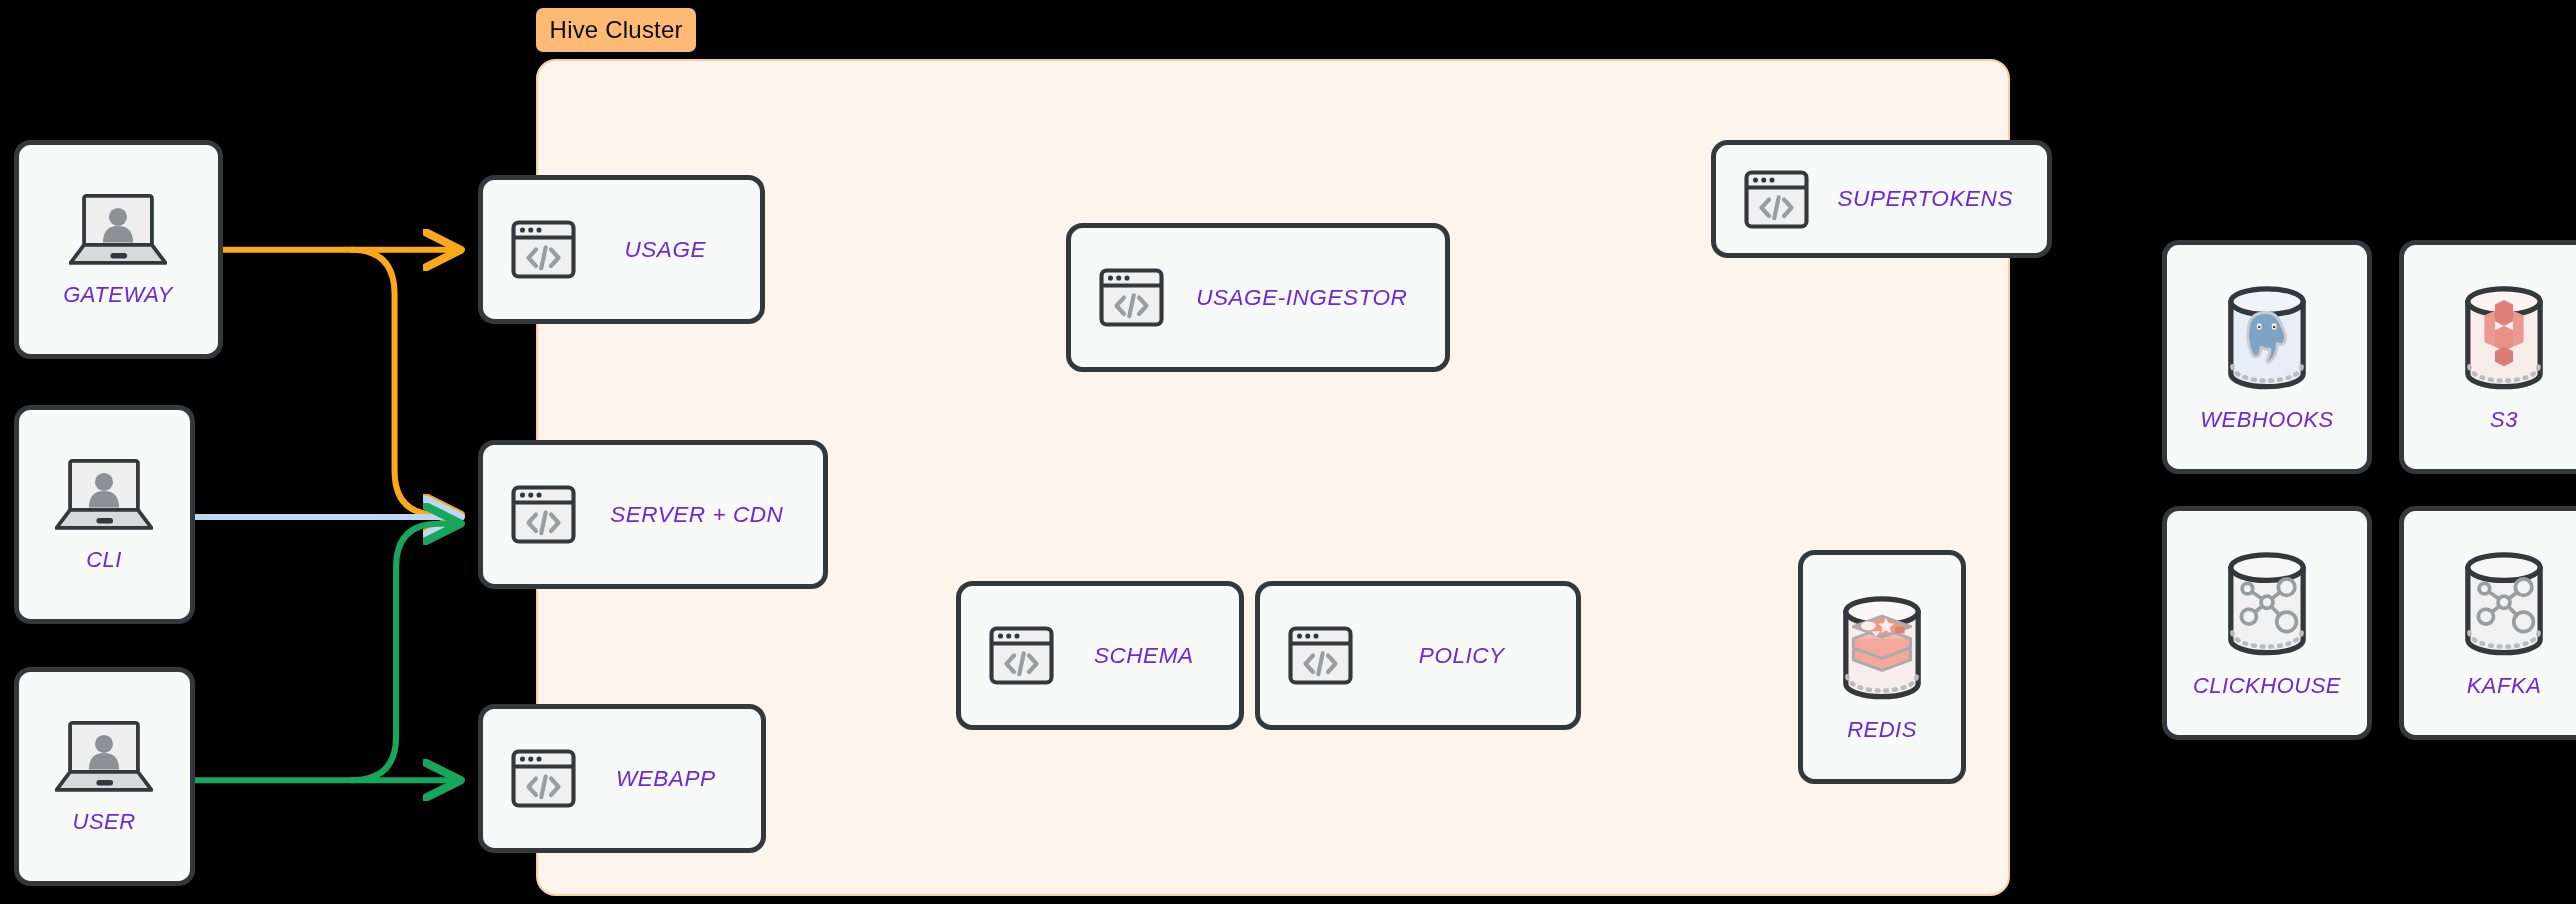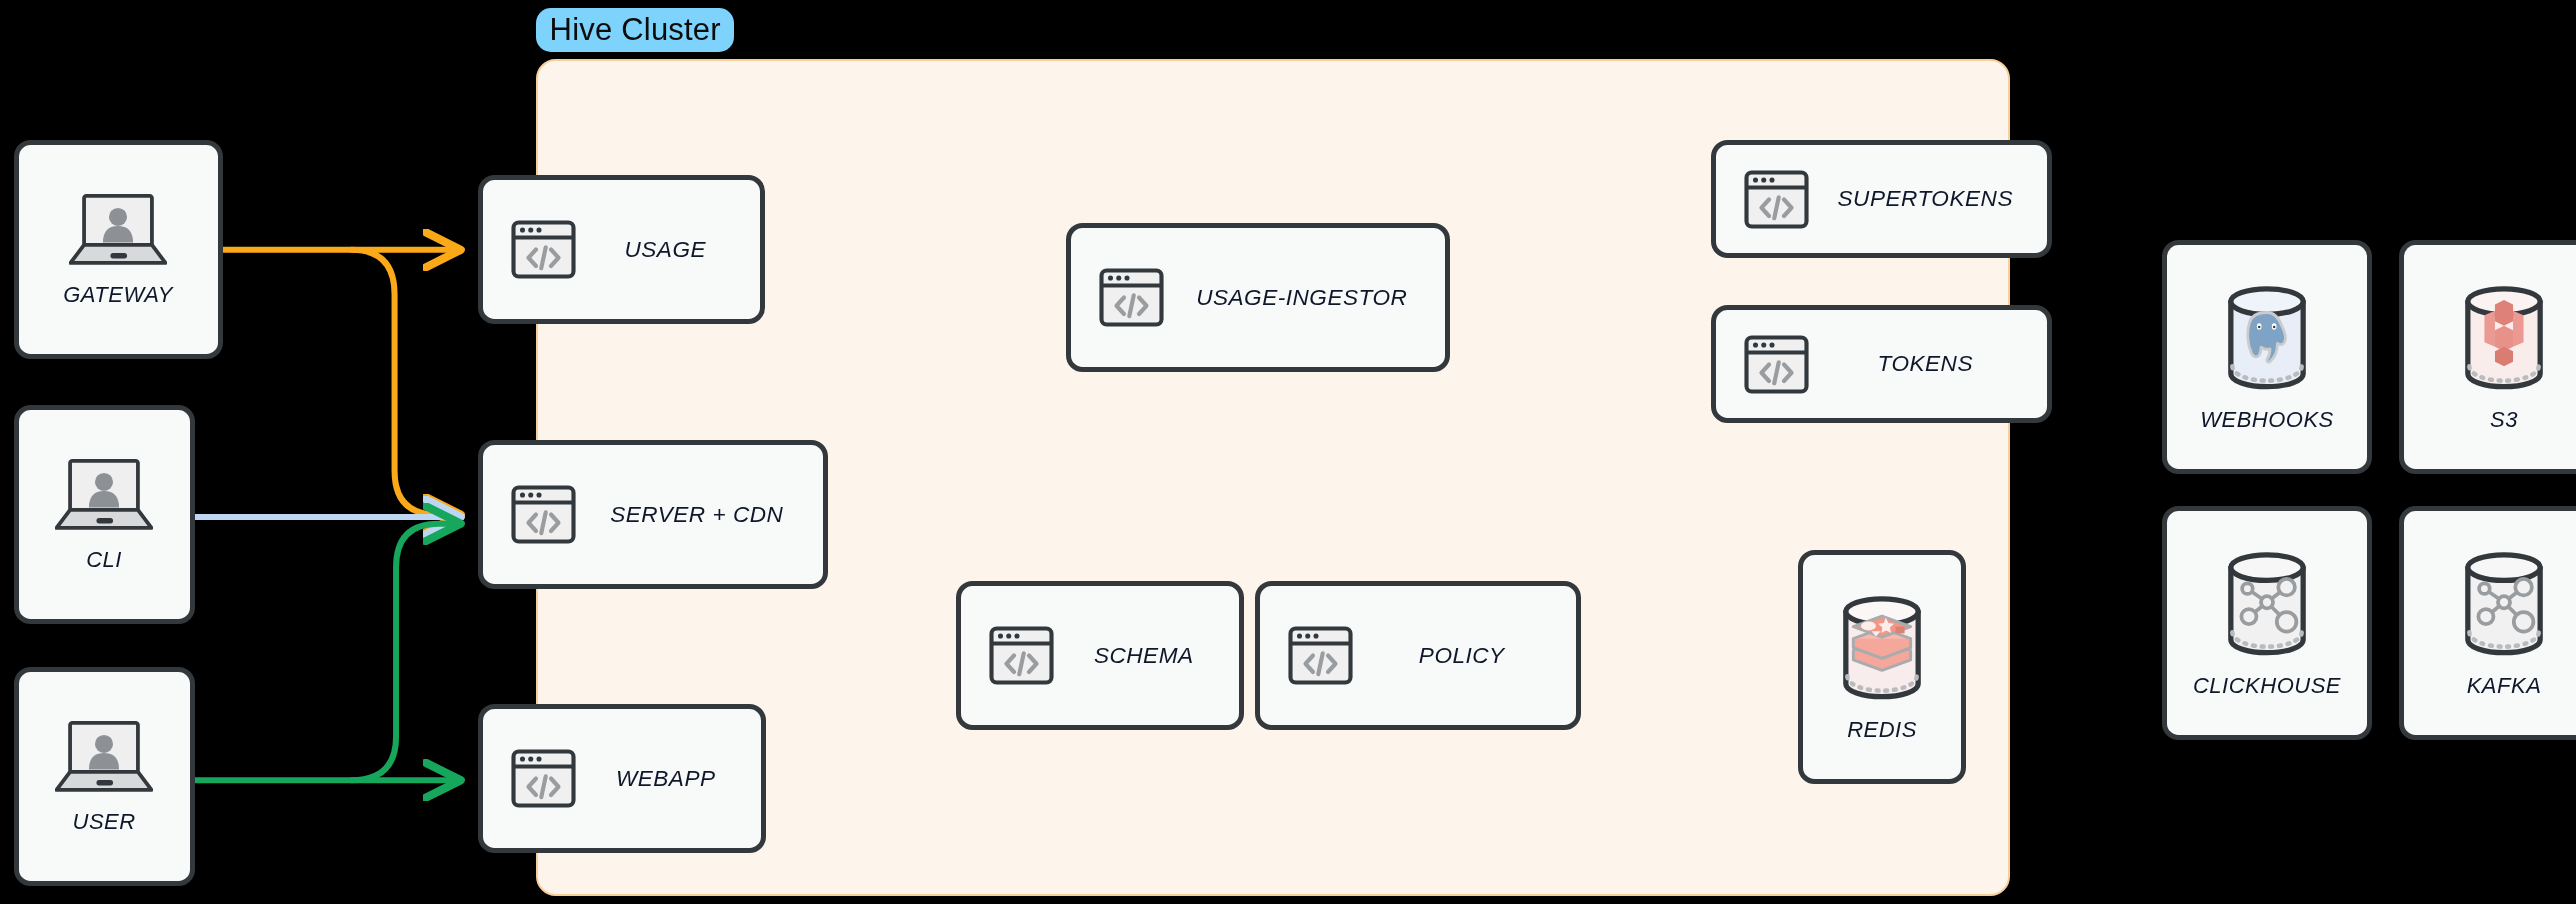--- a/index.html
+++ b/index.html
@@ -13,24 +13,24 @@
   
   .cluster{
     position:absolute;
     background:#FDF4EC;
     border:2.3px solid #F8CE9B;
     border-radius:19.6px;
     box-sizing:border-box;
   }
   .cluster-label{
     position:absolute;
-    background:#7dd3fc;
+    background:#fdba74;
     color:#0c0c0c;
-    border-radius:15px;
-    font-size:31px;
+    border-radius:7px;
+    font-size:24px;
     letter-spacing:0.2px;
     display:flex;align-items:center;justify-content:center;
     padding:0 13.6px;
     box-sizing:border-box;
     white-space:nowrap;
   }
 
   
   .node{
     position:absolute;
@@ -39,21 +39,21 @@
     border-radius:16.6px;
     box-sizing:border-box;
     display:flex;
     align-items:center;
     z-index:6;
   }
   .node.svc{flex-direction:row;}
   .node.tile{flex-direction:column;justify-content:center;}
 
   .node-label{
-    color:#0f172a;
+    color:#6d28d9;
     font-style:italic;
     font-size:22.6px;
     letter-spacing:0.5px;
     white-space:nowrap;
   }
   .svc .node-label{flex:1;text-align:center;padding-right:7.5px;}
   .tile .node-label{margin-top:12px;font-size:22px;}
 
   .icon-wrap{display:flex;align-items:center;justify-content:center;}
   .svc .icon-wrap{margin-left:26px;}
@@ -226,33 +226,20 @@
         <path d="M6 30 H86" stroke="#33383D" stroke-width="5.5"></path>
         <circle cx="18" cy="20" r="3.4" fill="#33383D"></circle>
           <circle cx="29" cy="20" r="3.4" fill="#33383D"></circle>
           <circle cx="40" cy="20" r="3.4" fill="#33383D"></circle>
         <path d="M36 46 L26 57 L36 68 M56 46 L66 57 L56 68 M49 43 L43 71" fill="none" stroke="#9A9DA0" stroke-width="5.5" stroke-linecap="round" stroke-linejoin="round"></path>
       </svg>
     </span>
     <span class="node-label">SUPERTOKENS</span>
   </div>
 
-  <div class="node svc" style="left:1711px;top:305px;width:341px;height:118px;">
-    <span class="icon-wrap">
-      <svg width="69" height="69" viewBox="0 0 92 92" xmlns="http://www.w3.org/2000/svg">
-        <rect x="6" y="10" width="80" height="72" rx="7" fill="#F0F0F0" stroke="#33383D" stroke-width="5.5"></rect>
-        <path d="M6 30 H86" stroke="#33383D" stroke-width="5.5"></path>
-        <circle cx="18" cy="20" r="3.4" fill="#33383D"></circle>
-          <circle cx="29" cy="20" r="3.4" fill="#33383D"></circle>
-          <circle cx="40" cy="20" r="3.4" fill="#33383D"></circle>
-        <path d="M36 46 L26 57 L36 68 M56 46 L66 57 L56 68 M49 43 L43 71" fill="none" stroke="#9A9DA0" stroke-width="5.5" stroke-linecap="round" stroke-linejoin="round"></path>
-      </svg>
-    </span>
-    <span class="node-label">TOKENS</span>
-  </div>
 
   <div class="node tile" style="left:1798px;top:550px;width:168px;height:234px;">
     <span class="icon-wrap">
       <svg width="106" height="113" viewBox="0 0 140 150" xmlns="http://www.w3.org/2000/svg">
         <path d="M22 26 v96 a48 17 0 0 0 96 0 v-96" fill="#F8EDEC" stroke="#33383D" stroke-width="7" stroke-linecap="round"></path>
         <ellipse cx="70" cy="26" rx="48" ry="17" fill="#FBF7F6" stroke="#33383D" stroke-width="7"></ellipse>
         <path d="M24 112 a46 19 0 0 0 92 0" fill="none" stroke="#B9BCBE" stroke-width="6" stroke-dasharray="2.5 9" stroke-linecap="round"></path>
         <g>
           <path d="M70 92 L32 78 L70 64 L108 78 Z" fill="#F8B8AE" stroke="#A9ACAE" stroke-width="4" stroke-linejoin="round"></path>
           <path d="M32 78 v12 L70 104 L108 90 v-12" fill="#F6A79B" stroke="#A9ACAE" stroke-width="4" stroke-linejoin="round"></path>

